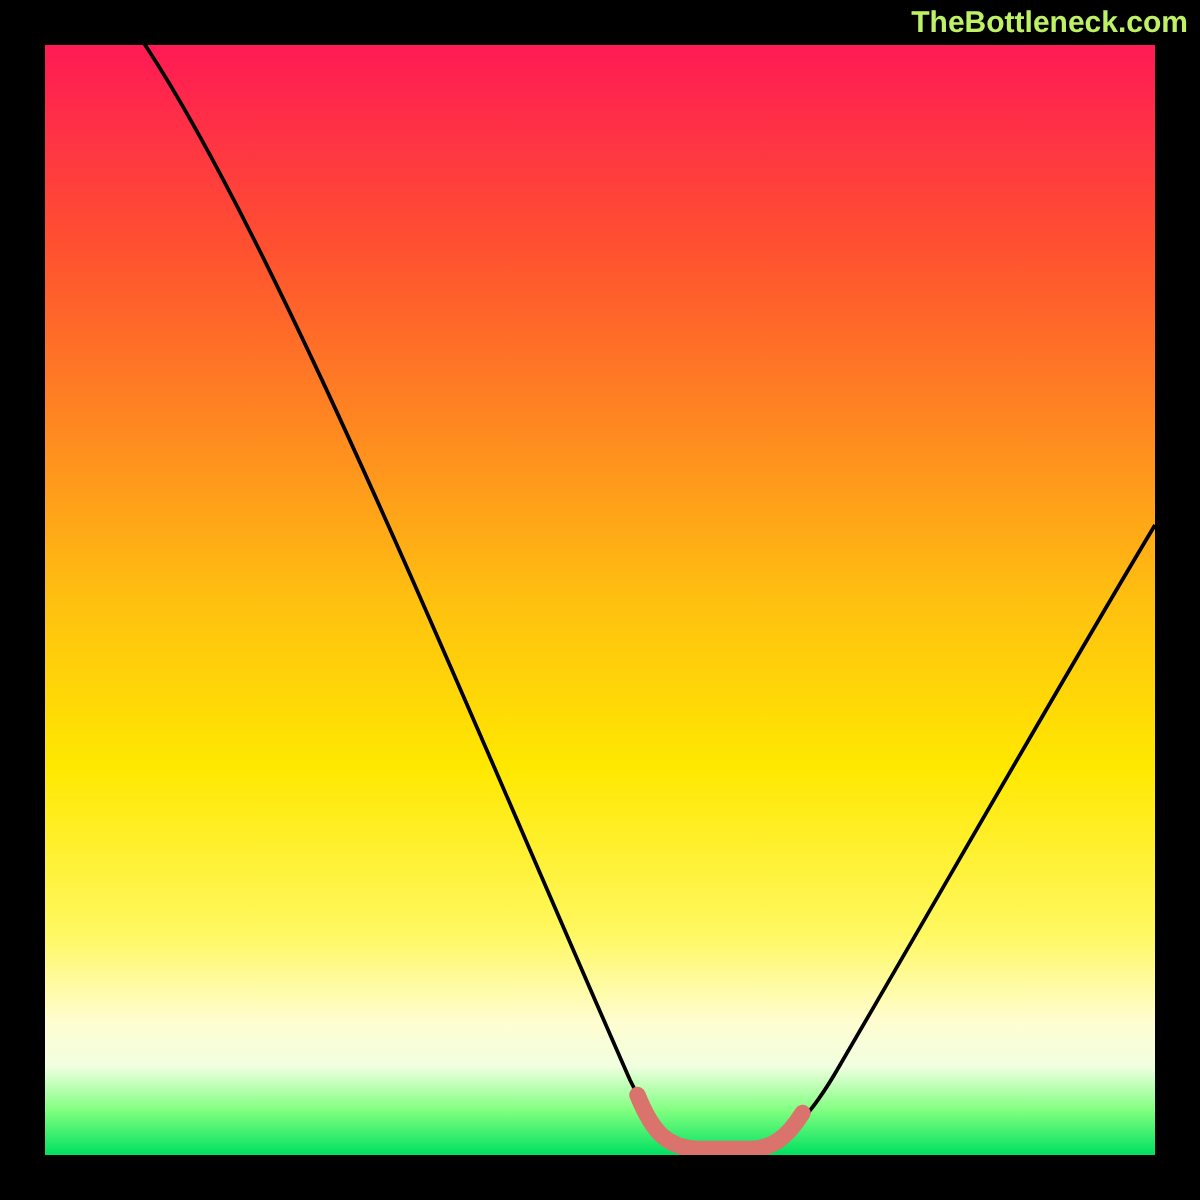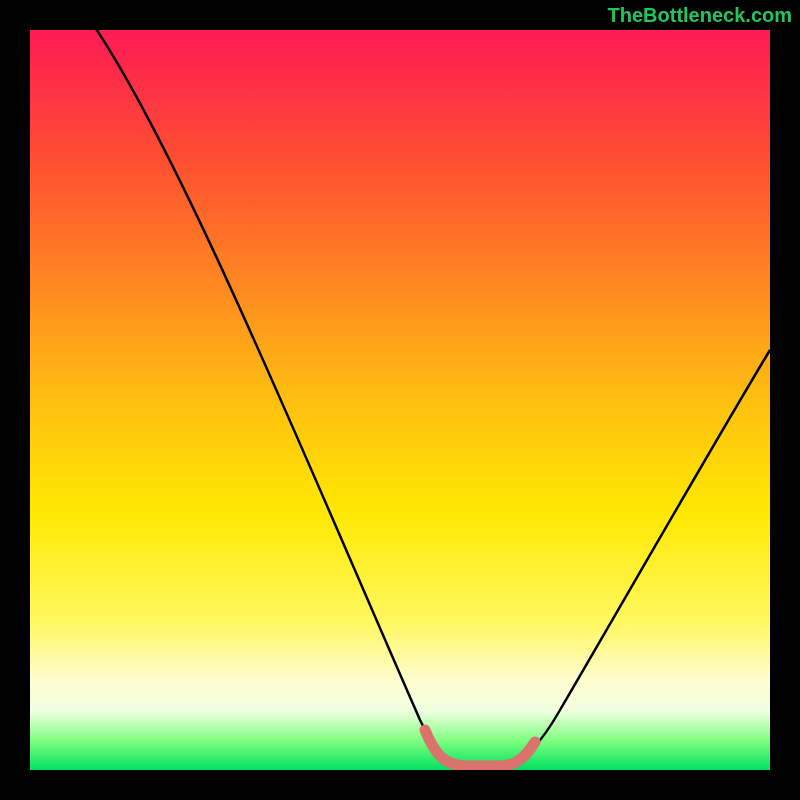--- a/index.html
+++ b/index.html
@@ -13,21 +13,21 @@
   }
   .container {
     width: 800px;
     height: 800px;
     position: relative;
   }
   .watermark {
     position: absolute;
     top: 4px;
     right: 8px;
-    color: #22c55e;
+    color: #bef264;
     font-size: 20px;
     font-weight: bold;
     z-index: 10;
   }
   .plot-area {
     position: absolute;
     left: 30px;
     top: 30px;
     width: 740px;
     height: 740px;

